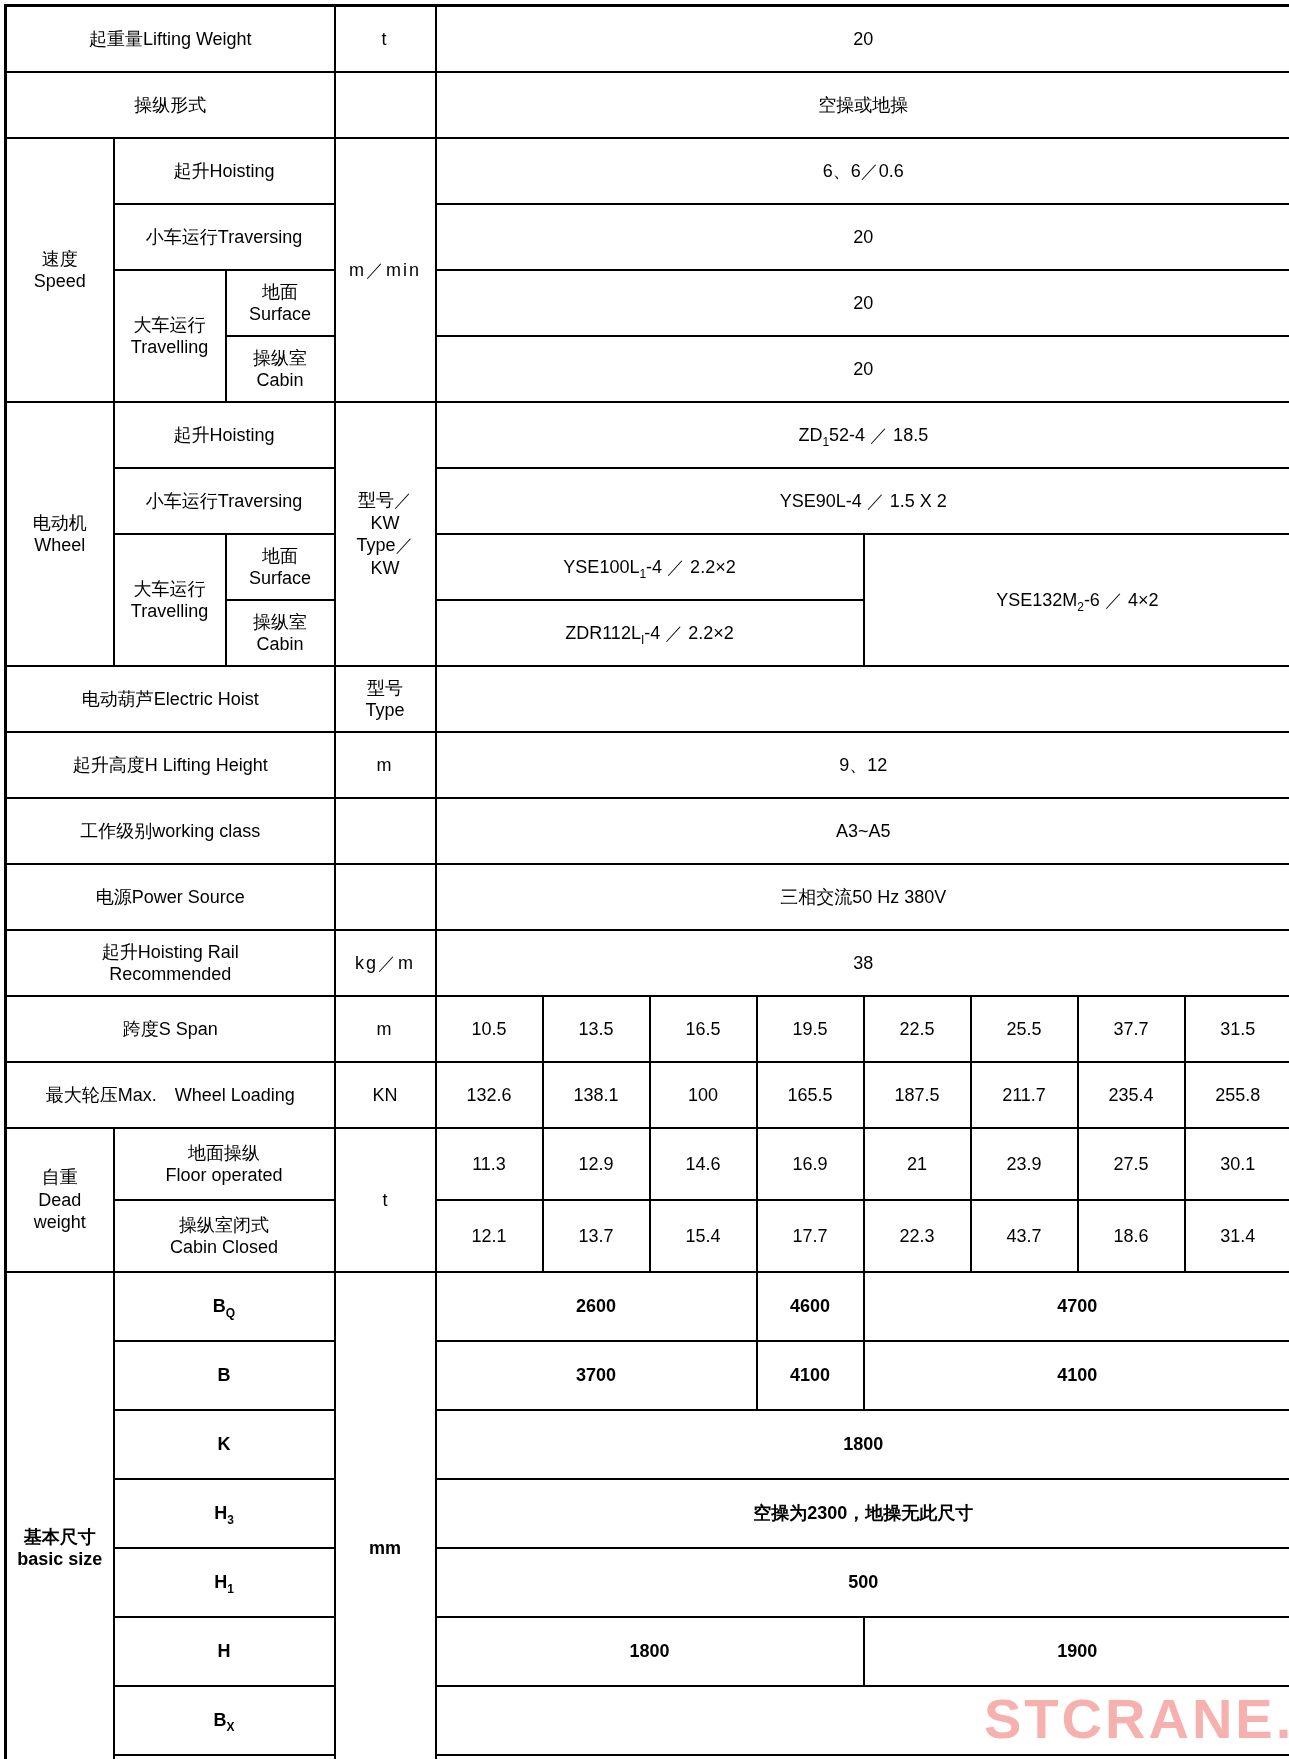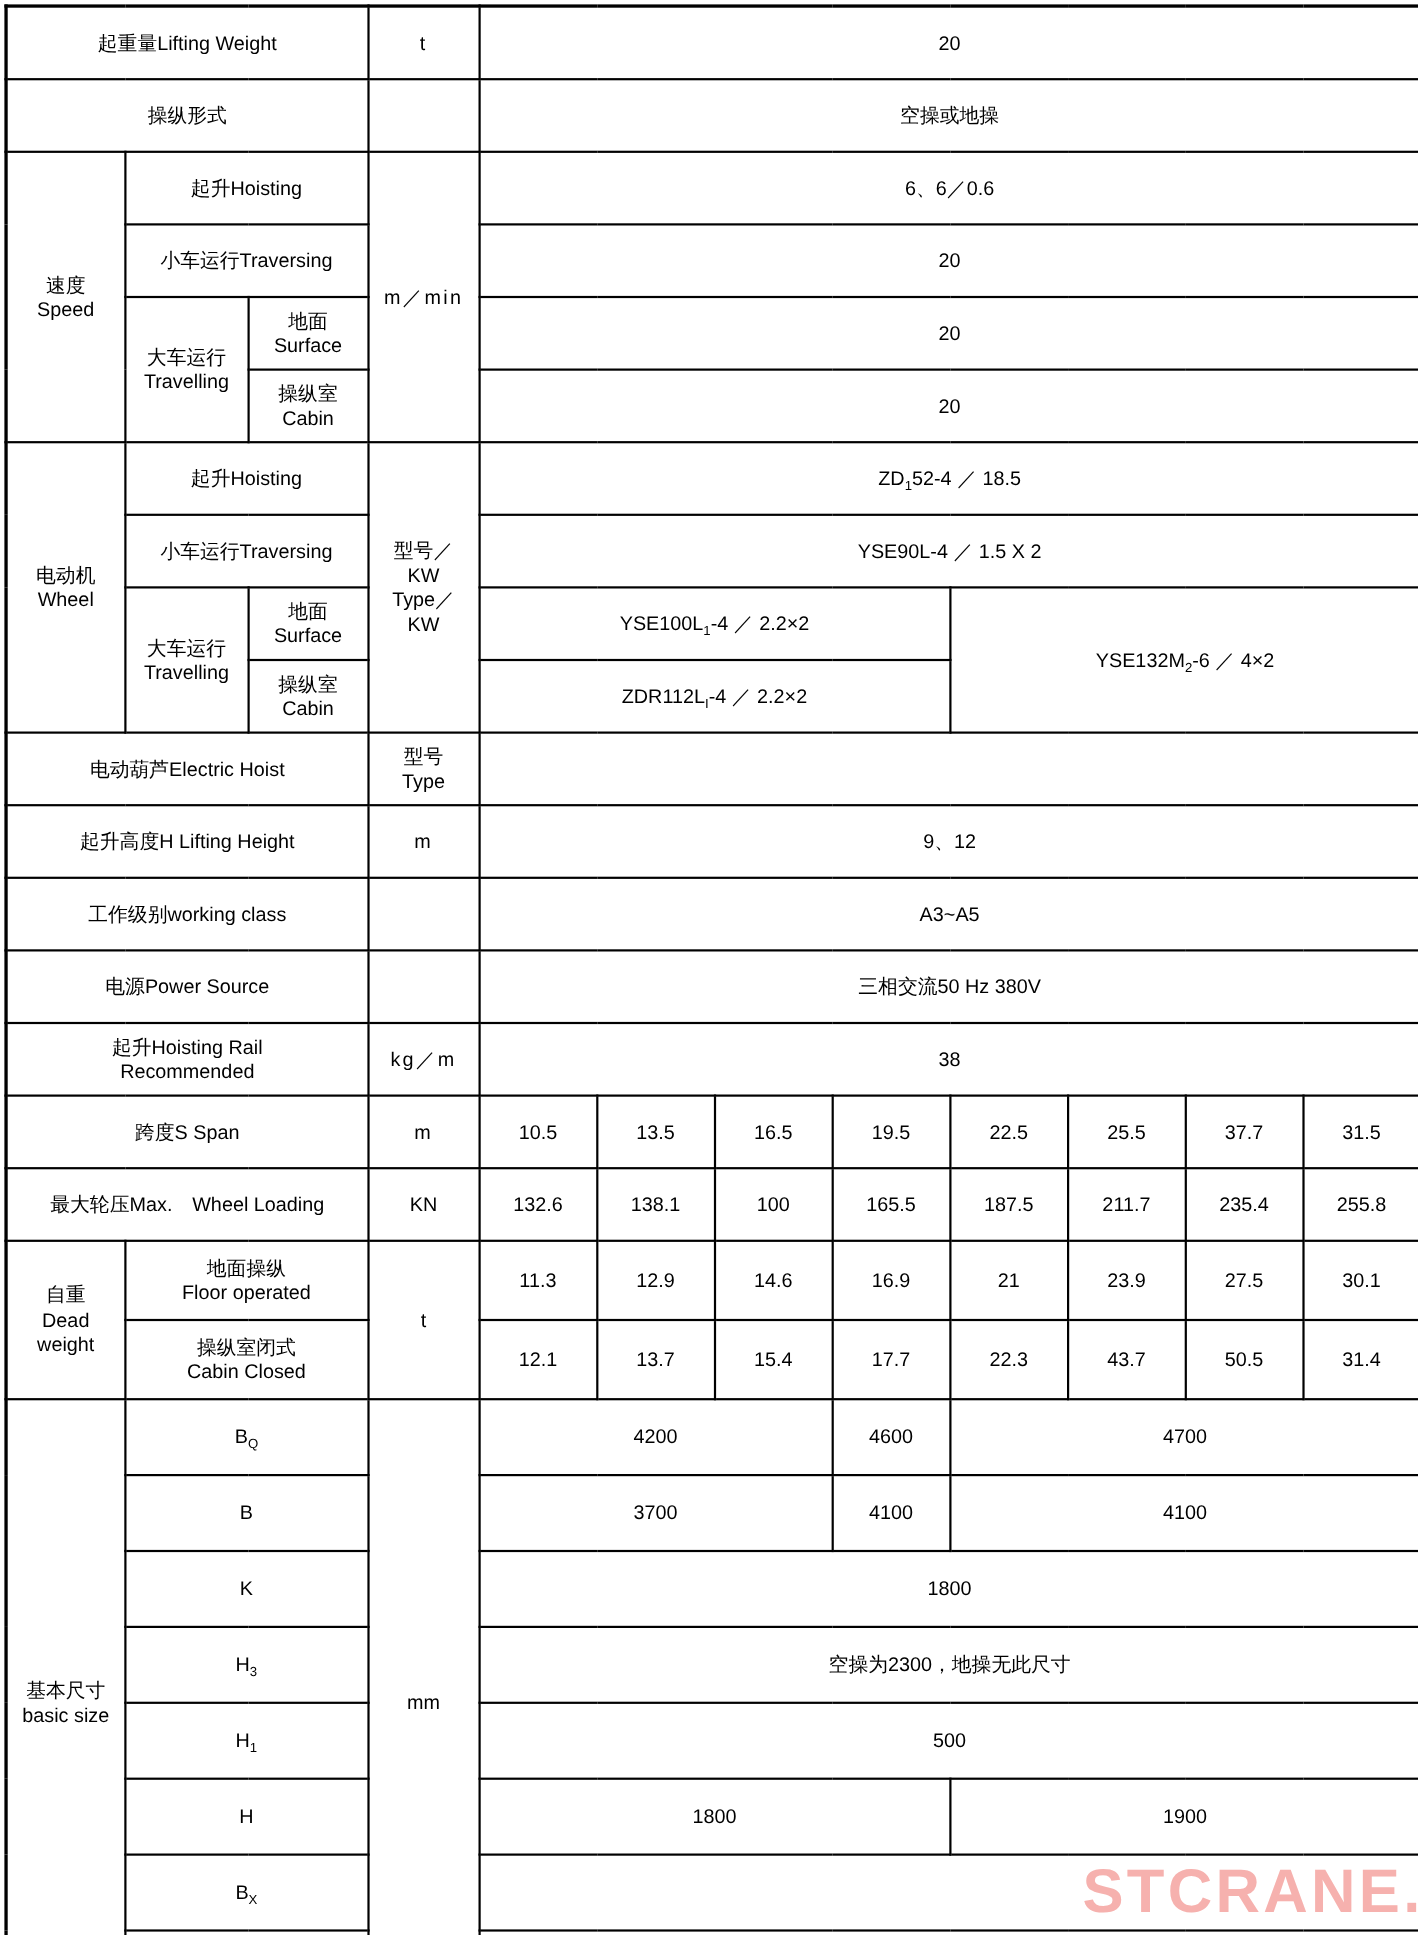--- a/index.html
+++ b/index.html
@@ -14,21 +14,21 @@
   td{
     border:2px solid #000;
     text-align:center;vertical-align:middle;
     font-size:18px;line-height:1.25;
     white-space:pre-line;padding:2px;overflow:hidden;
   }
   sub{font-size:12px;line-height:0;}
   .unit{letter-spacing:2px;}
   tr.rs td{height:60px;}
   tr.rd td{height:66px;}
-  tr.rb td{height:63px;}
+  tr.rb td{height:63px;font-weight:bold;}
   .wm{
     position:absolute;left:984px;top:1686px;
     font-size:56px;font-weight:bold;letter-spacing:3px;white-space:nowrap;
   }
 </style>
 </head>
 <body>
 
 <table class="spec">
   <colgroup>
@@ -187,30 +187,30 @@
   </tr>
   <tr class="rd">
     <td colspan="2">操纵室闭式
 Cabin Closed</td>
     <td>12.1</td>
     <td>13.7</td>
     <td>15.4</td>
     <td>17.7</td>
     <td>22.3</td>
     <td>43.7</td>
-    <td>50.5</td>
+    <td>18.6</td>
     <td>31.4</td>
   </tr>
 
   <tr class="rb">
     <td rowspan="8">基本尺寸
 basic size</td>
     <td colspan="2">B<sub>Q</sub></td>
     <td rowspan="8">mm</td>
-    <td colspan="3">4200</td>
+    <td colspan="3">2600</td>
     <td>4600</td>
     <td colspan="4">4700</td>
   </tr>
   <tr class="rb">
     <td colspan="2">B</td>
     <td colspan="3">3700</td>
     <td>4100</td>
     <td colspan="4">4100</td>
   </tr>
   <tr class="rb">

